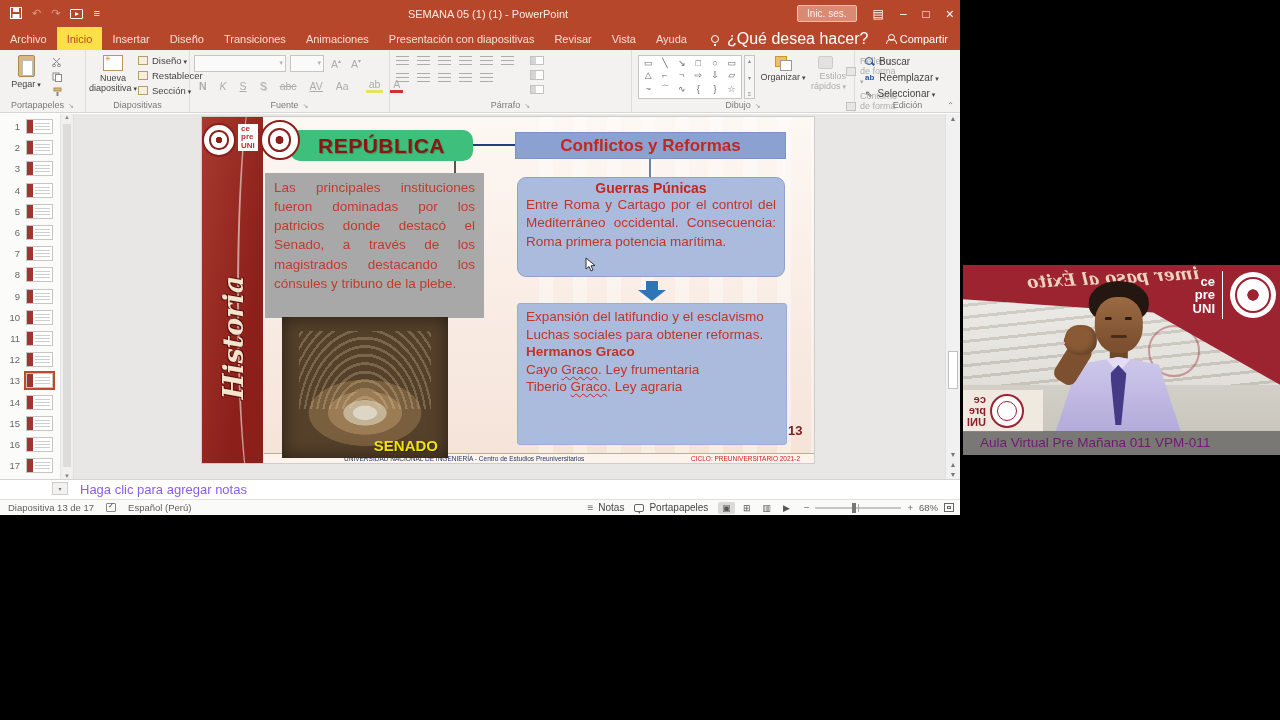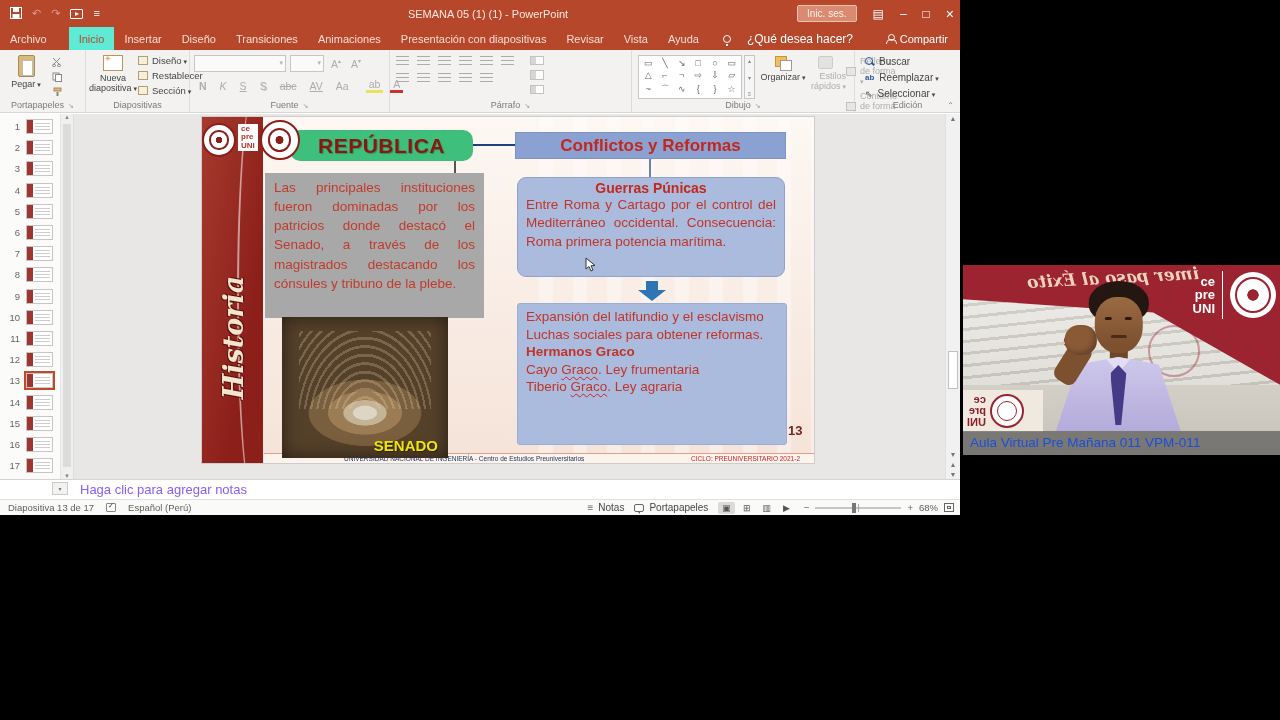--- a/index.html
+++ b/index.html
@@ -20,22 +20,22 @@
   .i-more::before{content:"≡";}
   .tb-title { position:absolute; left:16px; right:0; text-align:center; color:#fde9e2; font-size:11px; }
   .tb-right { position:absolute; right:6px; top:0; height:27px; display:flex; align-items:center; gap:16px; z-index:2;}
   .signin { background:#d98a70; border:1px solid #eec3ac; color:#fdf0e8; font-size:10px; padding:2px 9px; border-radius:2px; }
   .winbtn { color:#fff; font-size:12px; line-height:1; }
   .i-ribopt::before{content:"▤";} .i-min::before{content:"–";} .i-max::before{content:"□";} .i-close::before{content:"×";font-size:14px;}
 
   
   .tabrow { position:absolute; left:0; top:27px; width:100%; height:23px; background:#b7472a; display:flex; align-items:stretch; }
   .rtab { color:#f7ddd3; font-size:11px; padding:0 10px; display:flex; align-items:center; }
-  .rtab.active { background:#5eead4; color:#b7472a;margin-left:12px; }
-  .tellme { display:flex; align-items:center; gap:16px; color:#fff; font-size:12px; margin-left:14px;justify-content:flex-end; }
+  .rtab.active { background:#fde047; color:#b7472a; }
+  .tellme { display:flex; align-items:center; gap:8px; color:#fff; font-size:16px; margin-left:14px;justify-content:flex-end; }
   .bulb { width:8px; height:8px; border:1px solid #fff; border-radius:50%; position:relative; }
   .bulb::after{content:"";position:absolute;left:2px;top:8px;width:2px;height:2px;background:#fff;}
   .share { position:absolute; right:12px; top:0; height:23px; display:flex; align-items:center; gap:5px; color:#fff; font-size:11px; }
   .i-person{width:9px;height:9px;position:relative;}
   .i-person::before{content:"";position:absolute;left:2px;top:0;width:5px;height:5px;border:1px solid #fff;border-radius:50%;}
   .i-person::after{content:"";position:absolute;left:0;top:5px;width:9px;height:4px;border:1px solid #fff;border-bottom:none;border-radius:5px 5px 0 0;}
 
   
   .ribbon { position:absolute; left:0; top:50px; width:100%; height:63px; background:#f3f2f1; border-bottom:1px solid #d8d6d4; display:flex; }
   .rgroup { position:relative; border-right:1px solid #ddd; height:100%; flex:none; }
@@ -234,21 +234,21 @@
   .wc-face::after{content:"";position:absolute;left:16px;top:38px;width:16px;height:3px;background:#4a2c18;border-radius:2px;}
   .wc-neck { width:18px; height:12px; margin:-4px auto 0; background:#6f4628; }
   .wc-shirt { width:156px; height:74px; margin:-4px auto 0; background:linear-gradient(180deg,#cfc8ec 0%,#b3abd9 100%);
       clip-path:polygon(10% 100%,24% 10%,50% 0,76% 10%,90% 100%); position:relative;}
   .wc-shirt::before{content:"";position:absolute;left:64px;top:0;width:28px;height:16px;background:#e2ddf4;clip-path:polygon(0 0,100% 0,50% 100%);}
   .wc-tie { position:absolute; left:70px; top:8px; width:16px; height:60px; background:#443a85;
       clip-path:polygon(50% 0,100% 14%,68% 100%,32% 100%,0 14%);}
   .wc-arm { position:absolute; left:22px; top:60px; width:24px; height:44px; background:#7d5130; transform:rotate(32deg); border-radius:8px;}
   .wc-fist { position:absolute; left:26px; top:44px; width:32px; height:30px; background:#8a5a36; border-radius:45%; box-shadow:inset -3px -3px 5px rgba(0,0,0,.25);}
   .wc-caption { position:absolute; left:0; right:0; bottom:0; height:24px; background:rgba(72,72,72,.62);
-      color:#1d4ed8; font-size:13.5px; line-height:24px; padding-left:7px; }
+      color:#701a75; font-size:13.5px; line-height:24px; padding-left:17px; }
 </style>
 </head>
 <body>
 
 <div class="pp-window">
 
   <div class="titlebar">
     <div class="qat">
       <span class="qbtn"><svg width="12" height="12" viewBox="0 0 12 12">
             <rect x="0.5" y="0.5" width="11" height="11" fill="none" stroke="#fff"></rect>

